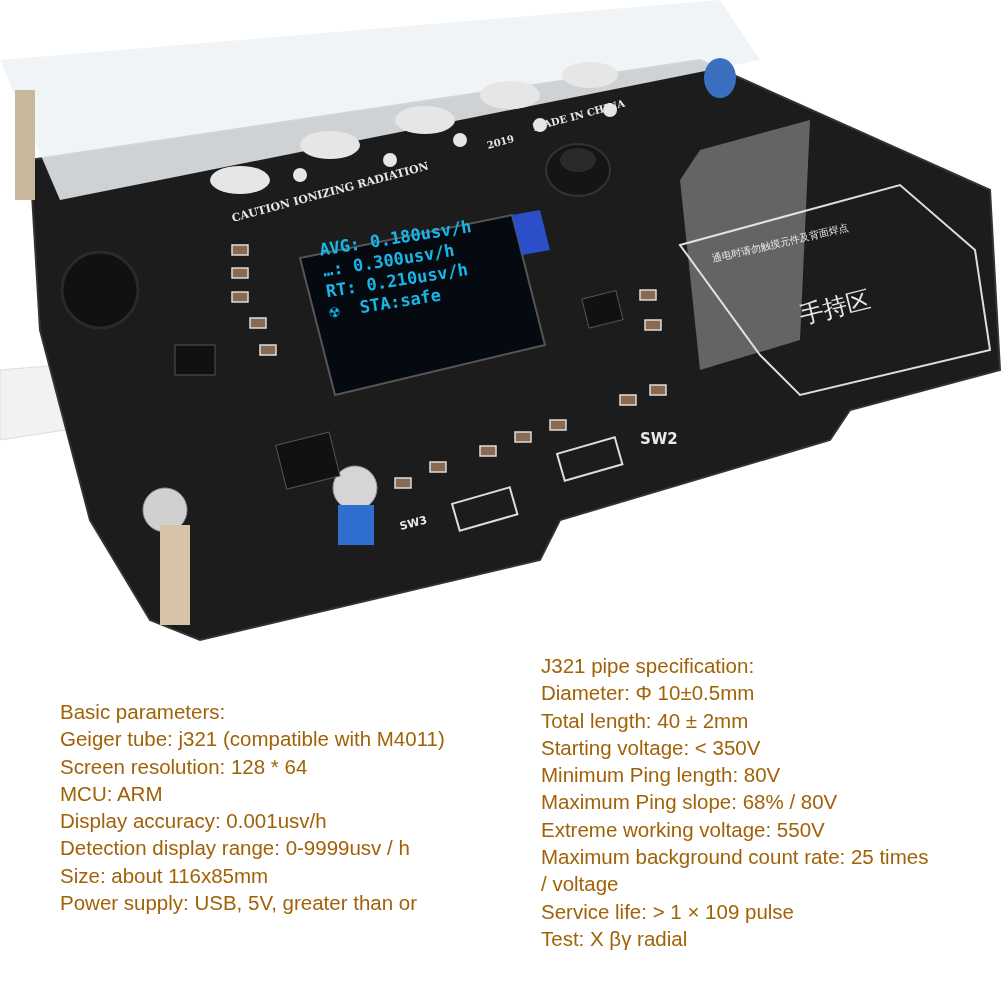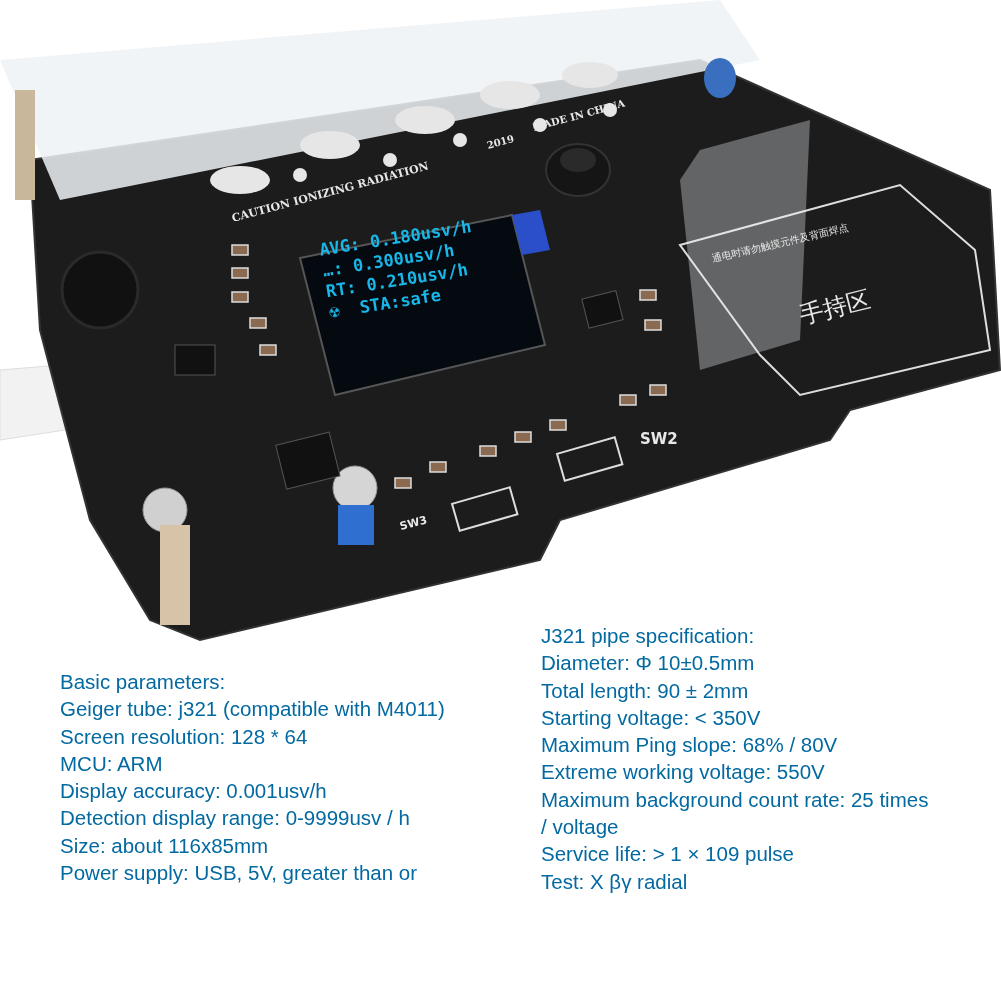--- a/index.html
+++ b/index.html
@@ -2,21 +2,21 @@
 <html><head>
 <meta charset="utf-8">
 <style>
   html,body{margin:0;padding:0;background:#fff;}
   body{width:1001px;height:1001px;position:relative;overflow:hidden;font-family:"Liberation Sans",sans-serif;}
   .scene{position:absolute;left:0;top:0;width:1001px;height:660px;}
   .pcb-svg{position:absolute;left:0;top:0;}
   .silk{position:absolute;color:#e8e8e8;font-family:"DejaVu Serif",serif;font-weight:bold;white-space:nowrap;transform-origin:left center;}
   .oled{position:absolute;left:318px;top:240px;width:200px;height:110px;transform:rotate(-9deg);transform-origin:left top;font-family:"DejaVu Sans Mono",monospace;font-weight:bold;color:#19b6e8;font-size:17px;line-height:21px;}
   .oled div{white-space:nowrap;}
-  .specs{position:absolute;font-size:20.5px;line-height:27.3px;color:#0369a1;}
+  .specs{position:absolute;font-size:20.5px;line-height:27.3px;color:#a16207;margin-top:30px;}
   .specs div{white-space:nowrap;}
   .left-specs{left:60px;top:668px;}
   .right-specs{left:541px;top:622px;}
 </style>
 </head>
 <body>
 
 <div class="scene">
   <svg class="pcb-svg" width="1001" height="660" viewBox="0 0 1001 660">
 
@@ -108,21 +108,22 @@
   <div>MCU: ARM</div>
   <div>Display accuracy: 0.001usv/h</div>
   <div>Detection display range: 0-9999usv / h</div>
   <div>Size: about 116x85mm</div>
   <div>Power supply: USB, 5V, greater than or</div>
 </div>
 
 <div class="specs right-specs">
   <div>J321 pipe specification:</div>
   <div>Diameter: Φ 10±0.5mm</div>
-  <div>Total length: 90 ± 2mm</div>
+  <div>Total length: 40 ± 2mm</div>
   <div>Starting voltage: &lt; 350V</div>
+  <div>Minimum Ping length: 80V</div>
   <div>Maximum Ping slope: 68% / 80V</div>
   <div>Extreme working voltage: 550V</div>
   <div>Maximum background count rate: 25 times</div>
   <div>/ voltage</div>
   <div>Service life: &gt; 1 × 109 pulse</div>
   <div>Test: X βγ radial</div>
 </div>
 
 </body></html>

